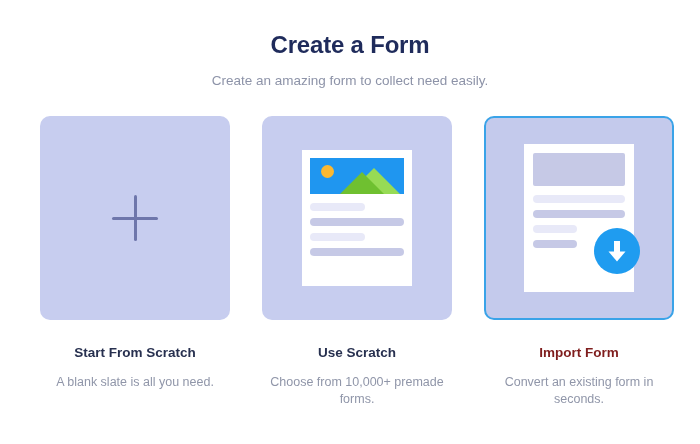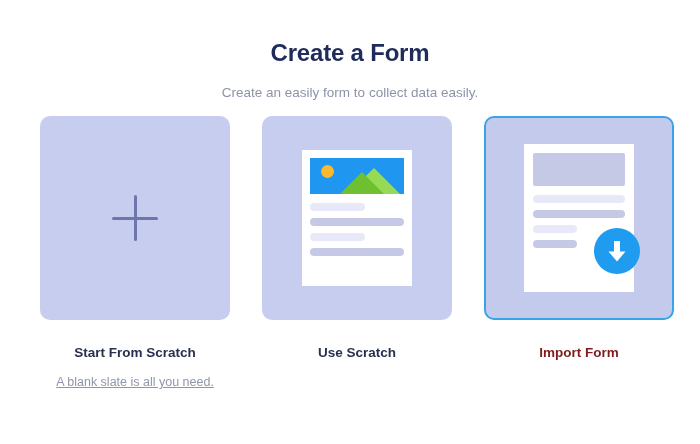--- a/index.html
+++ b/index.html
@@ -24,21 +24,21 @@
 
   
   .header {
     position: absolute;
     top: 22px;
     left: 0;
     width: 700px;
     text-align: center;
   }
   .page-title {
-    margin: 16px;
+    margin: 8px;
     font-size: 24px;
     line-height: 30px;
     font-weight: bold;
     color: #1f2b5b;
     letter-spacing: -0.2px;
   }
   .page-subtitle {
     margin: 12px 0 0 0;
     font-size: 13.5px;
     line-height: 18px;
@@ -213,31 +213,30 @@
   .option-title.accent { color: #7f1d1d; }
 
   .option-desc {
     margin-top: 12px;
     font-size: 12.5px;
     font-weight: normal;
     color: #9096a9;
     text-align: center;
     line-height: 17px;
     width: 186px;
-    text-decoration: underline;
   }
 </style>
 </head>
 <body>
 
 <div class="page">
 
   <div class="header">
     <h1 class="page-title">Create a Form</h1>
-    <p class="page-subtitle">Create an easily form to collect data easily.</p>
+    <p class="page-subtitle">Create an amazing form to collect need easily.</p>
   </div>
 
   <div class="options-row">
 
     <div class="option">
       <div class="option-card">
         <div class="plus-icon"></div>
       </div>
       <div class="option-title">Start From Scratch</div>
       <div class="option-desc">A blank slate is all you need.</div>
@@ -253,20 +252,21 @@
           </div>
           <div class="tpl-bars">
             <div class="bar bar-light w-short"></div>
             <div class="bar bar-dark w-full"></div>
             <div class="bar bar-light w-short"></div>
             <div class="bar bar-dark w-full"></div>
           </div>
         </div>
       </div>
       <div class="option-title">Use Scratch</div>
+      <div class="option-desc">Choose from 10,000+ premade forms.</div>
     </div>
 
     <div class="option">
       <div class="option-card selected">
         <div class="doc doc-import">
           <div class="imp-header"></div>
           <div class="imp-bars">
             <div class="bar bar-light w-full"></div>
             <div class="bar bar-dark w-full"></div>
             <div class="bar bar-light w-short"></div>
@@ -274,16 +274,17 @@
           </div>
           <div class="download-badge">
             <svg width="24" height="26" viewBox="0 0 24 26" aria-hidden="true">
               <rect x="9" y="3" width="6" height="13" fill="#ffffff"></rect>
               <polygon points="3.5,13.5 20.5,13.5 12,23.5" fill="#ffffff"></polygon>
             </svg>
           </div>
         </div>
       </div>
       <div class="option-title accent">Import Form</div>
+      <div class="option-desc">Convert an existing form in seconds.</div>
     </div>
 
   </div>
 </div>
 
 </body></html>

